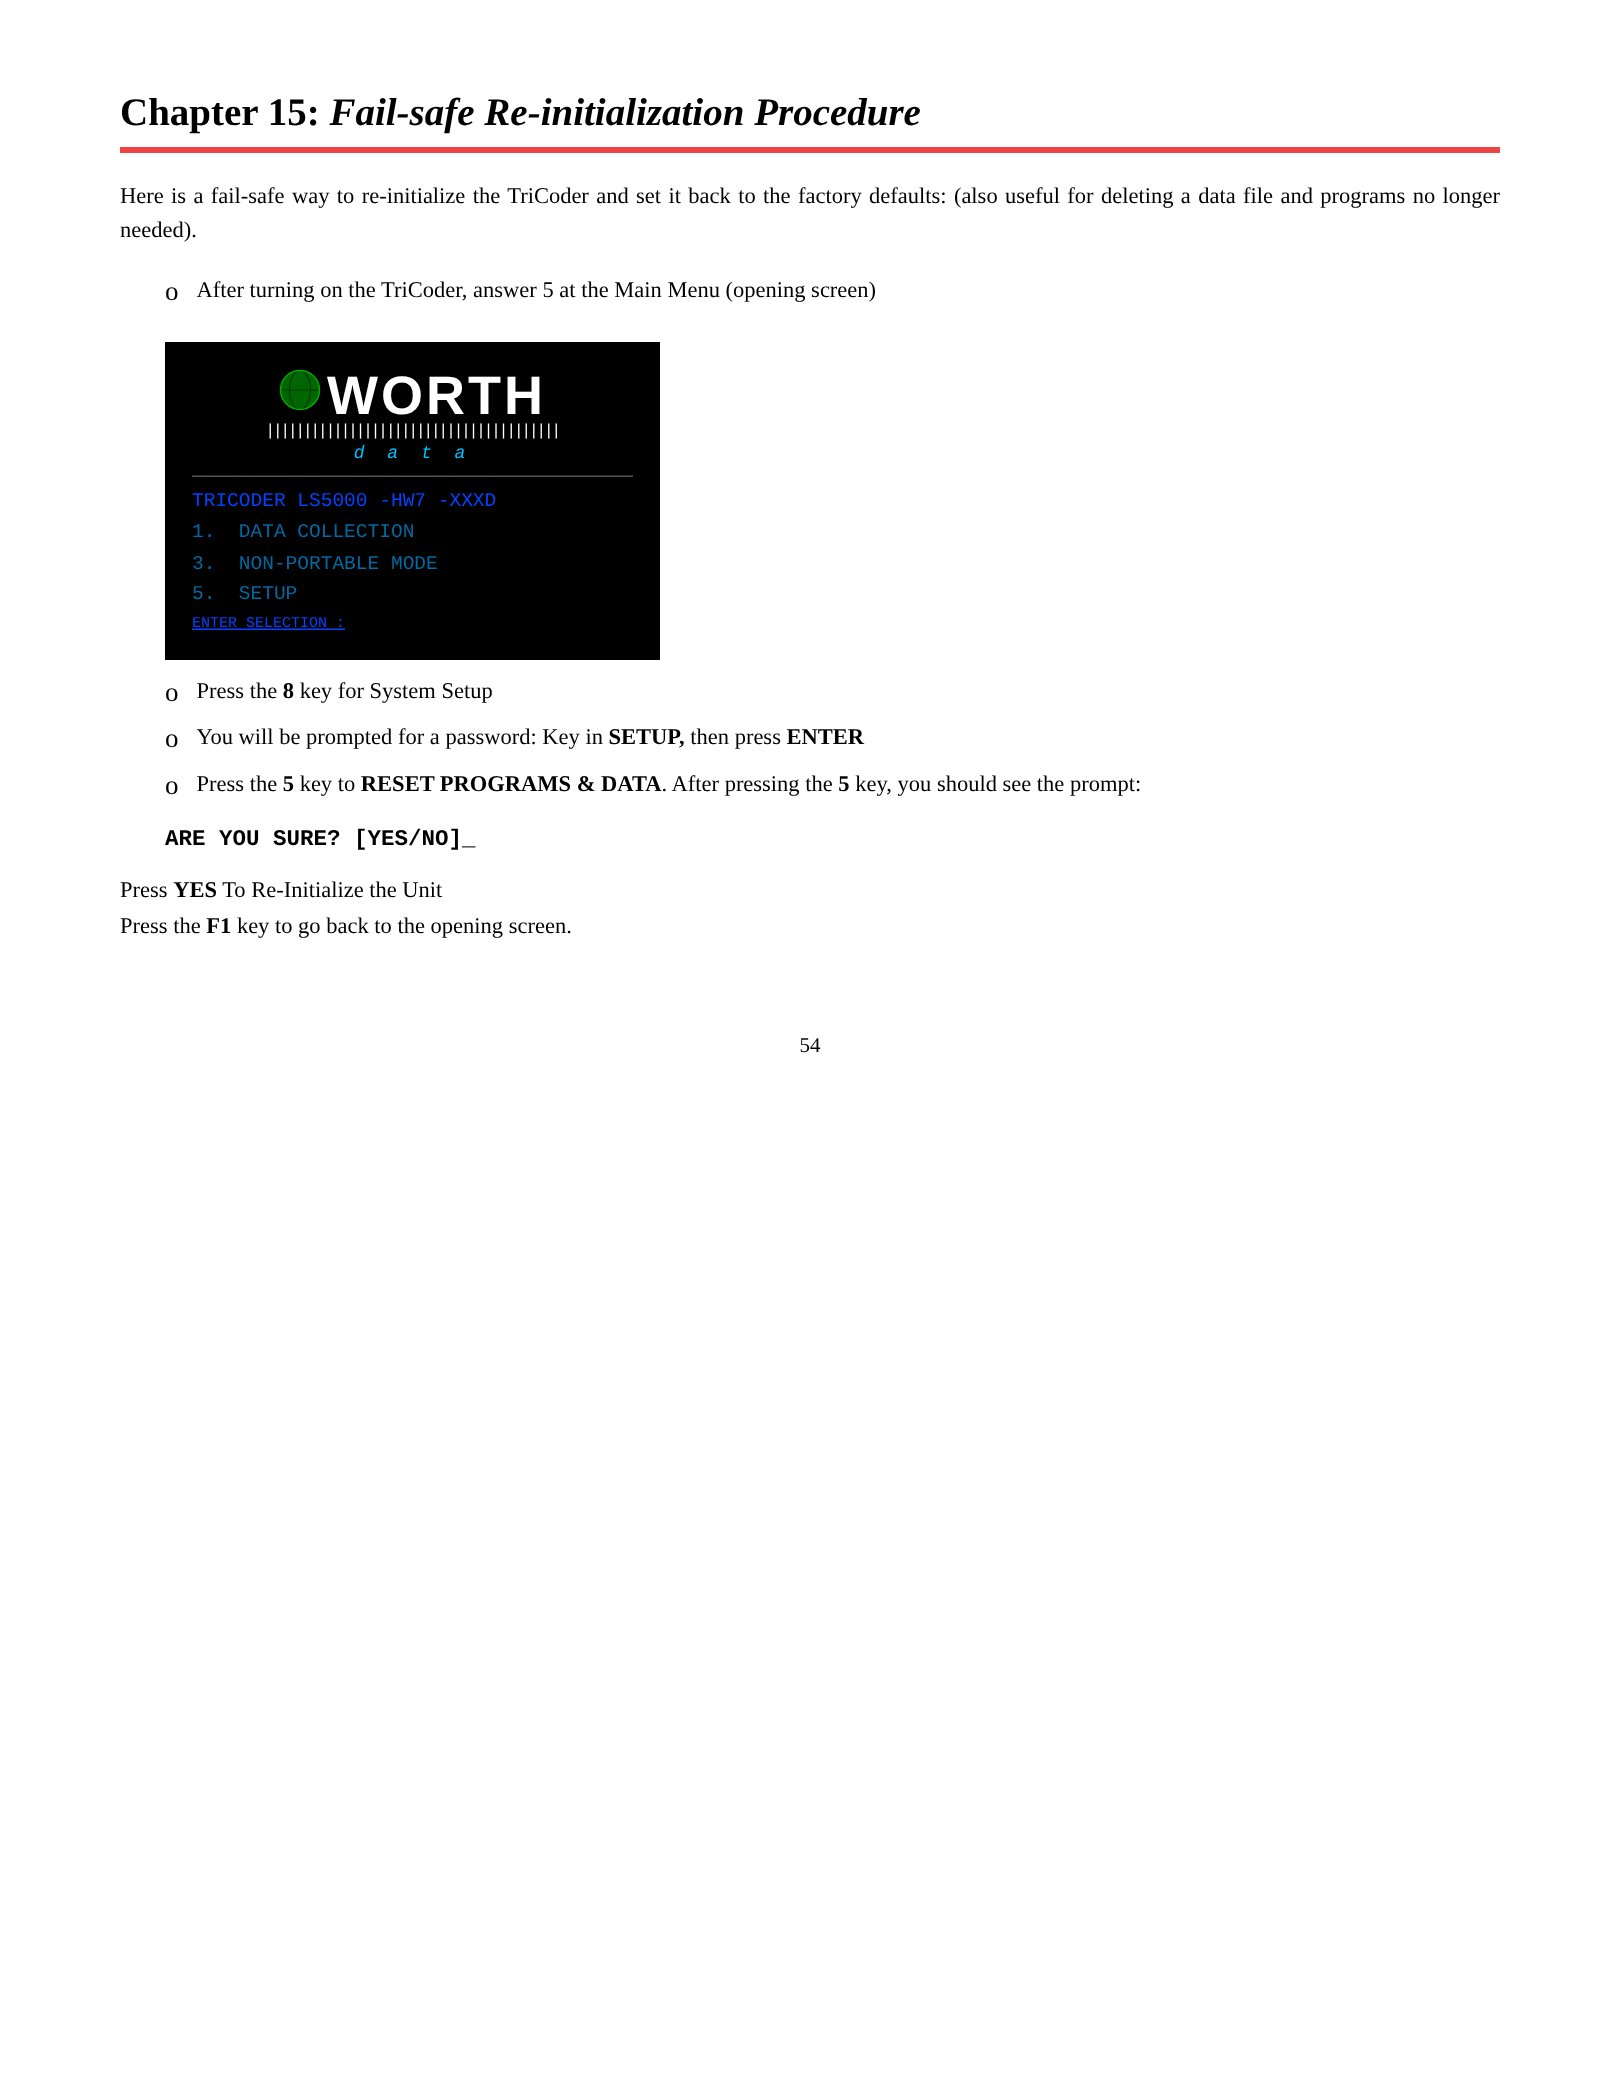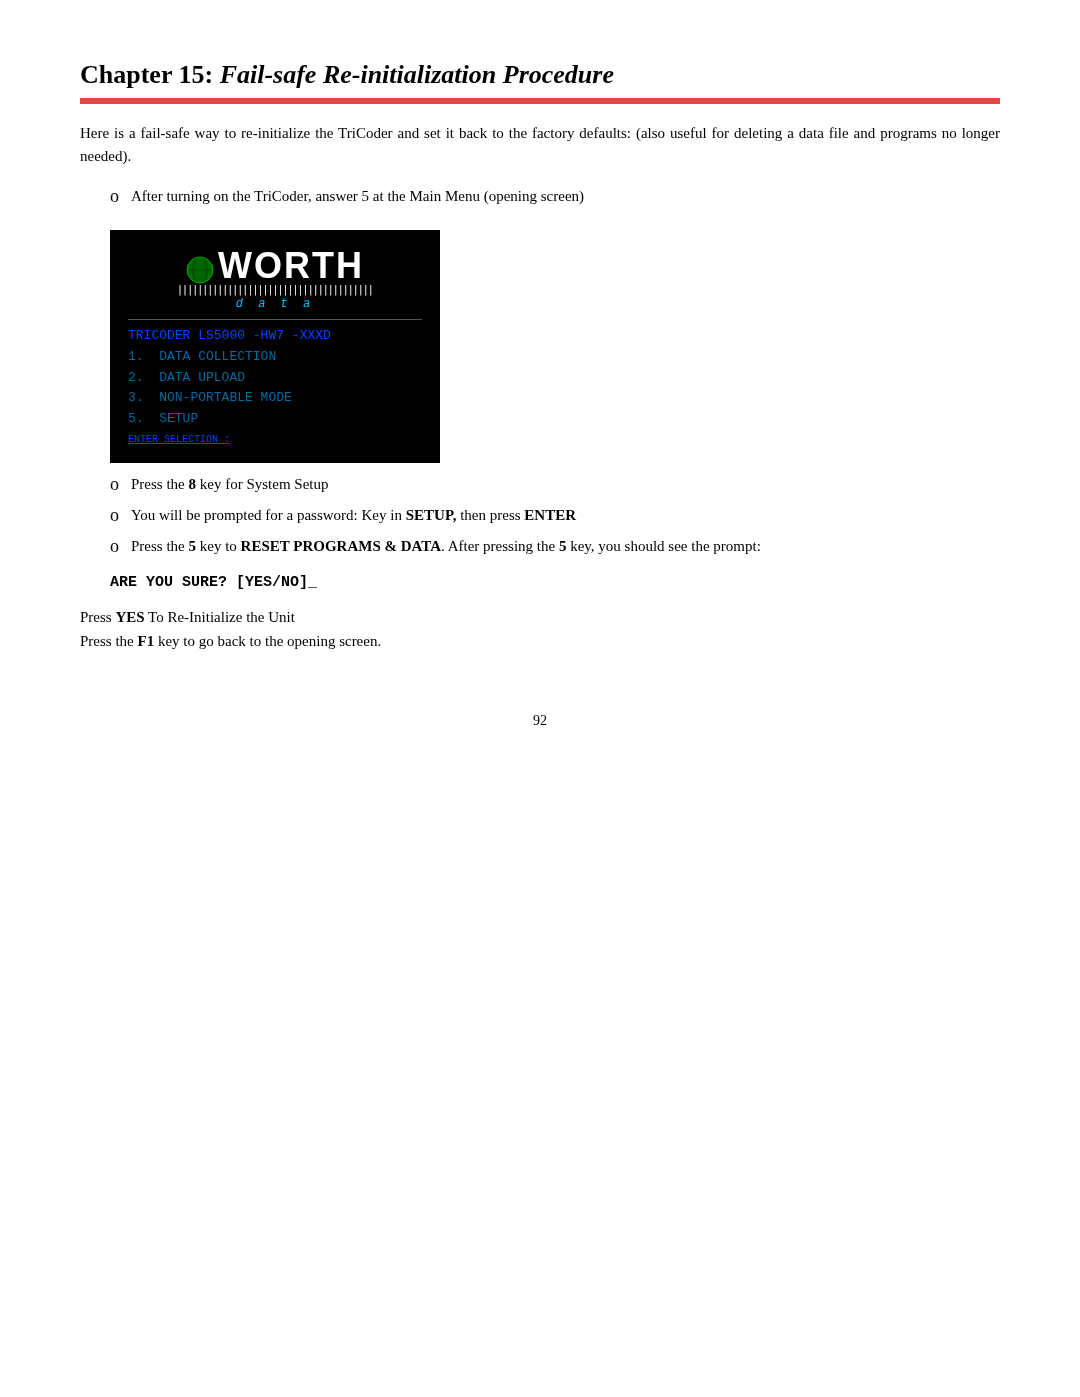--- a/index.html
+++ b/index.html
@@ -14,21 +14,21 @@
       font-size: 15px;
       color: #000000;
       width: 1080px;
       min-height: 1397px;
       padding: 60px 80px 60px 80px;
     }
 
     .chapter-heading {
       font-size: 26px;
       font-weight: bold;
-      border-bottom: 6px solid #ef4444;
+      border-bottom: 4px solid #ef4444;
       padding-bottom: 8px;
       margin-bottom: 18px;
     }
 
     .chapter-heading .italic-part {
       font-style: italic;
     }
 
     .intro-paragraph {
       font-size: 15px;
@@ -178,41 +178,40 @@
   </div>
 </div>
 
 
 <div class="screen-container">
   <div class="tricoder-screen">
 
     <div class="worth-logo-area">
       <div>
 
-        <div style="display:flex; align-items:flex-end; justify-content:center; gap:4px;">
+        <div style="display:flex; align-items:flex-start; justify-content:center; gap:4px;">
           <svg width="28" height="28" viewBox="0 0 28 28">
             <circle cx="14" cy="14" r="13" fill="#006600"></circle>
             <ellipse cx="14" cy="14" rx="7" ry="13" fill="none" stroke="#004400" stroke-width="1"></ellipse>
             <line x1="1" y1="14" x2="27" y2="14" stroke="#004400" stroke-width="1"></line>
             <circle cx="14" cy="14" r="13" fill="none" stroke="#00aa00" stroke-width="1"></circle>
           </svg>
           <span class="worth-logo-text">WORTH</span>
         </div>
         <div class="barcode-line">
           |||||||||||||||||||||||||||||||||||||||
         </div>
         <div class="data-text">d a t a</div>
       </div>
     </div>
     <hr class="screen-divider">
 
     <div class="screen-header-line">TRICODER LS5000 -HW7 -XXXD</div>
 
     <div class="screen-menu-line">1.  DATA COLLECTION</div>
-    <div class="screen-menu-line">2.  DATA UPLOAD</div>
     <div class="screen-menu-line">3.  NON-PORTABLE MODE</div>
     <div class="screen-menu-line">5.  SETUP</div>
 
     <div class="enter-selection-line">ENTER SELECTION :</div>
   </div>
 </div>
 
 
 <div class="bullet-section">
   <div class="bullet-item">
@@ -234,16 +233,16 @@
   <span>ARE YOU SURE?    [YES/NO]_</span>
 </div>
 
 
 <div class="press-yes-line">
   <div>Press <strong>YES</strong> To Re-Initialize the Unit</div>
   <div>Press the <strong>F1</strong> key to go back to the opening screen.</div>
 </div>
 
 
-<div class="page-number">92</div>
+<div class="page-number">54</div>
 
 
 
 
 </body></html>

